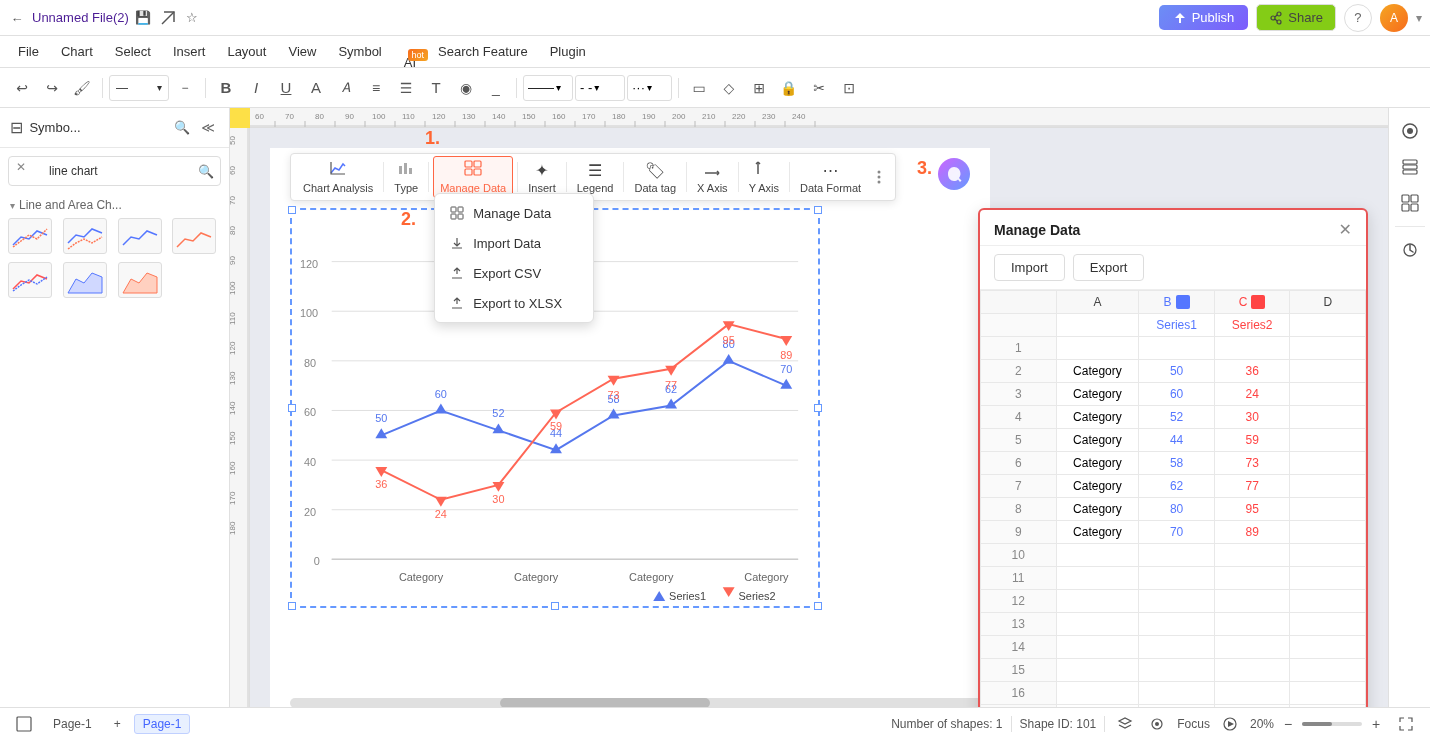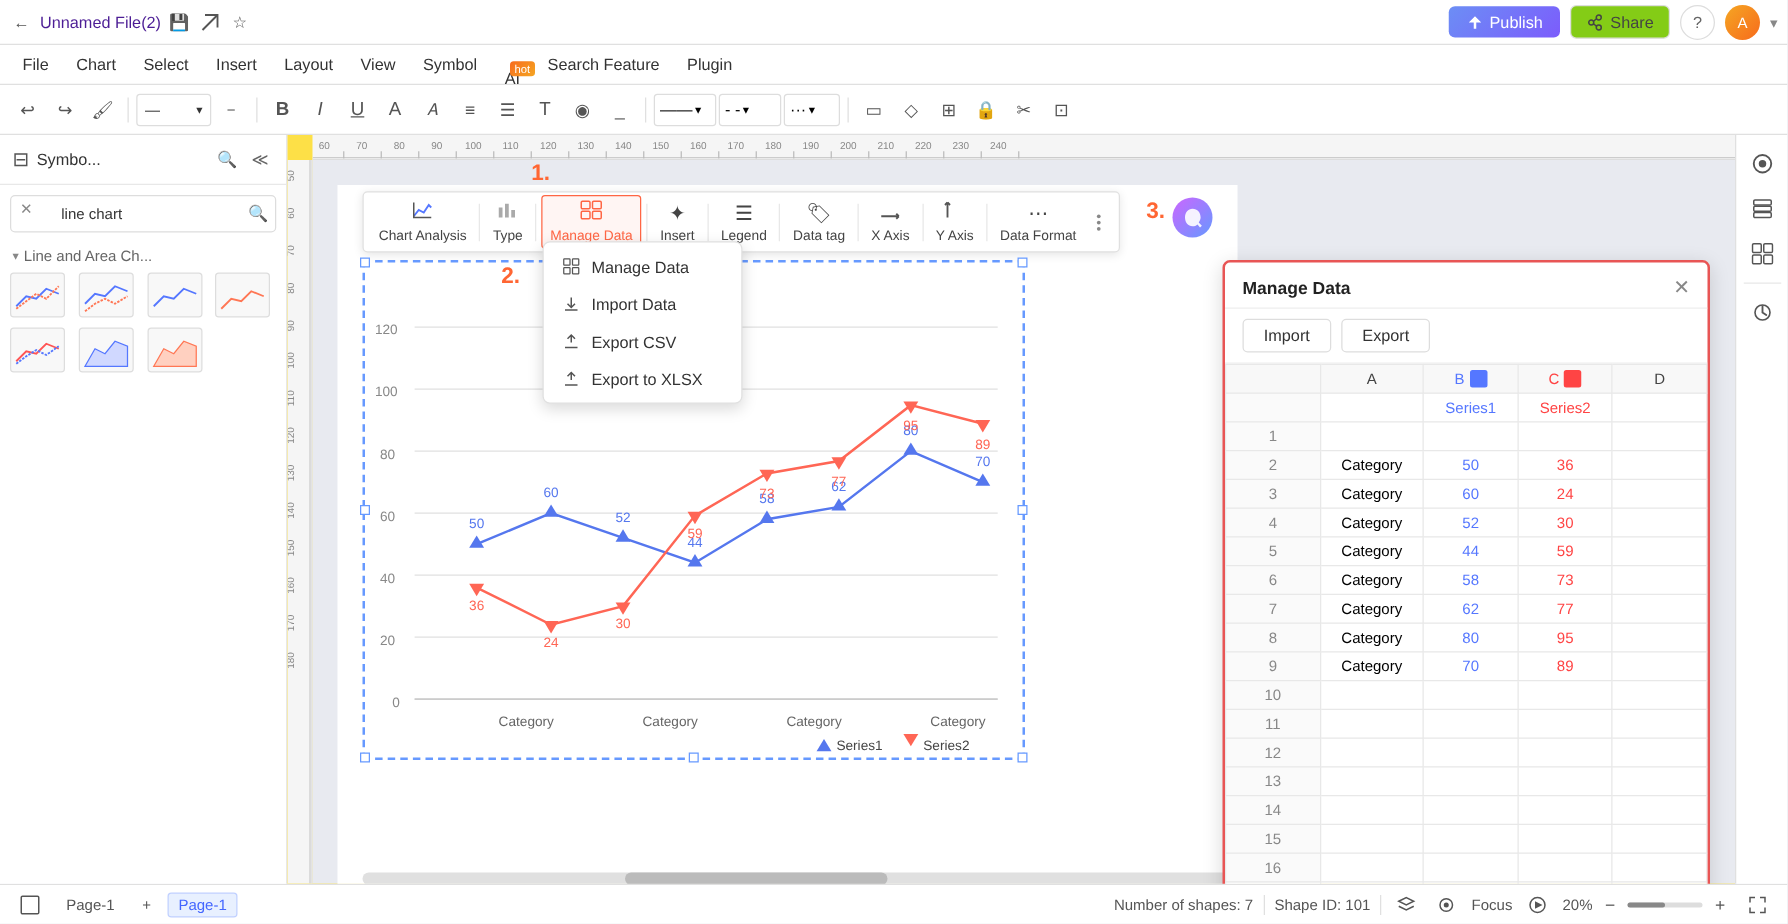--- a/index.html
+++ b/index.html
@@ -906,21 +906,21 @@
     <svg width="16" height="16" viewBox="0 0 16 16">
         <rect x="1" y="1" width="14" height="14" rx="1" fill="none" stroke="#555" stroke-width="1.2"></rect>
       </svg>
   </div>
   <div class="page-tabs">
     <div class="page-tab">Page-1</div>
     <div class="page-tab">+</div>
     <div class="page-tab active">Page-1</div>
   </div>
   <div class="spacer"></div>
-  <span>Number of shapes: 7</span>
+  <span>Number of shapes: 1</span>
   <div class="status-divider"></div>
   <span>Shape ID: 101</span>
   <div class="status-divider"></div>
   <div class="right-tool" style="width:24px;height:24px;">
     <svg width="16" height="16" viewBox="0 0 16 16">
         <path d="M2 5l6-3 6 3-6 3z" fill="none" stroke="#555" stroke-width="1.2"></path>
         <path d="M2 9l6 3 6-3" fill="none" stroke="#555" stroke-width="1.2"></path>
       </svg>
   </div>
   <div class="right-tool" style="width:24px;height:24px;">

